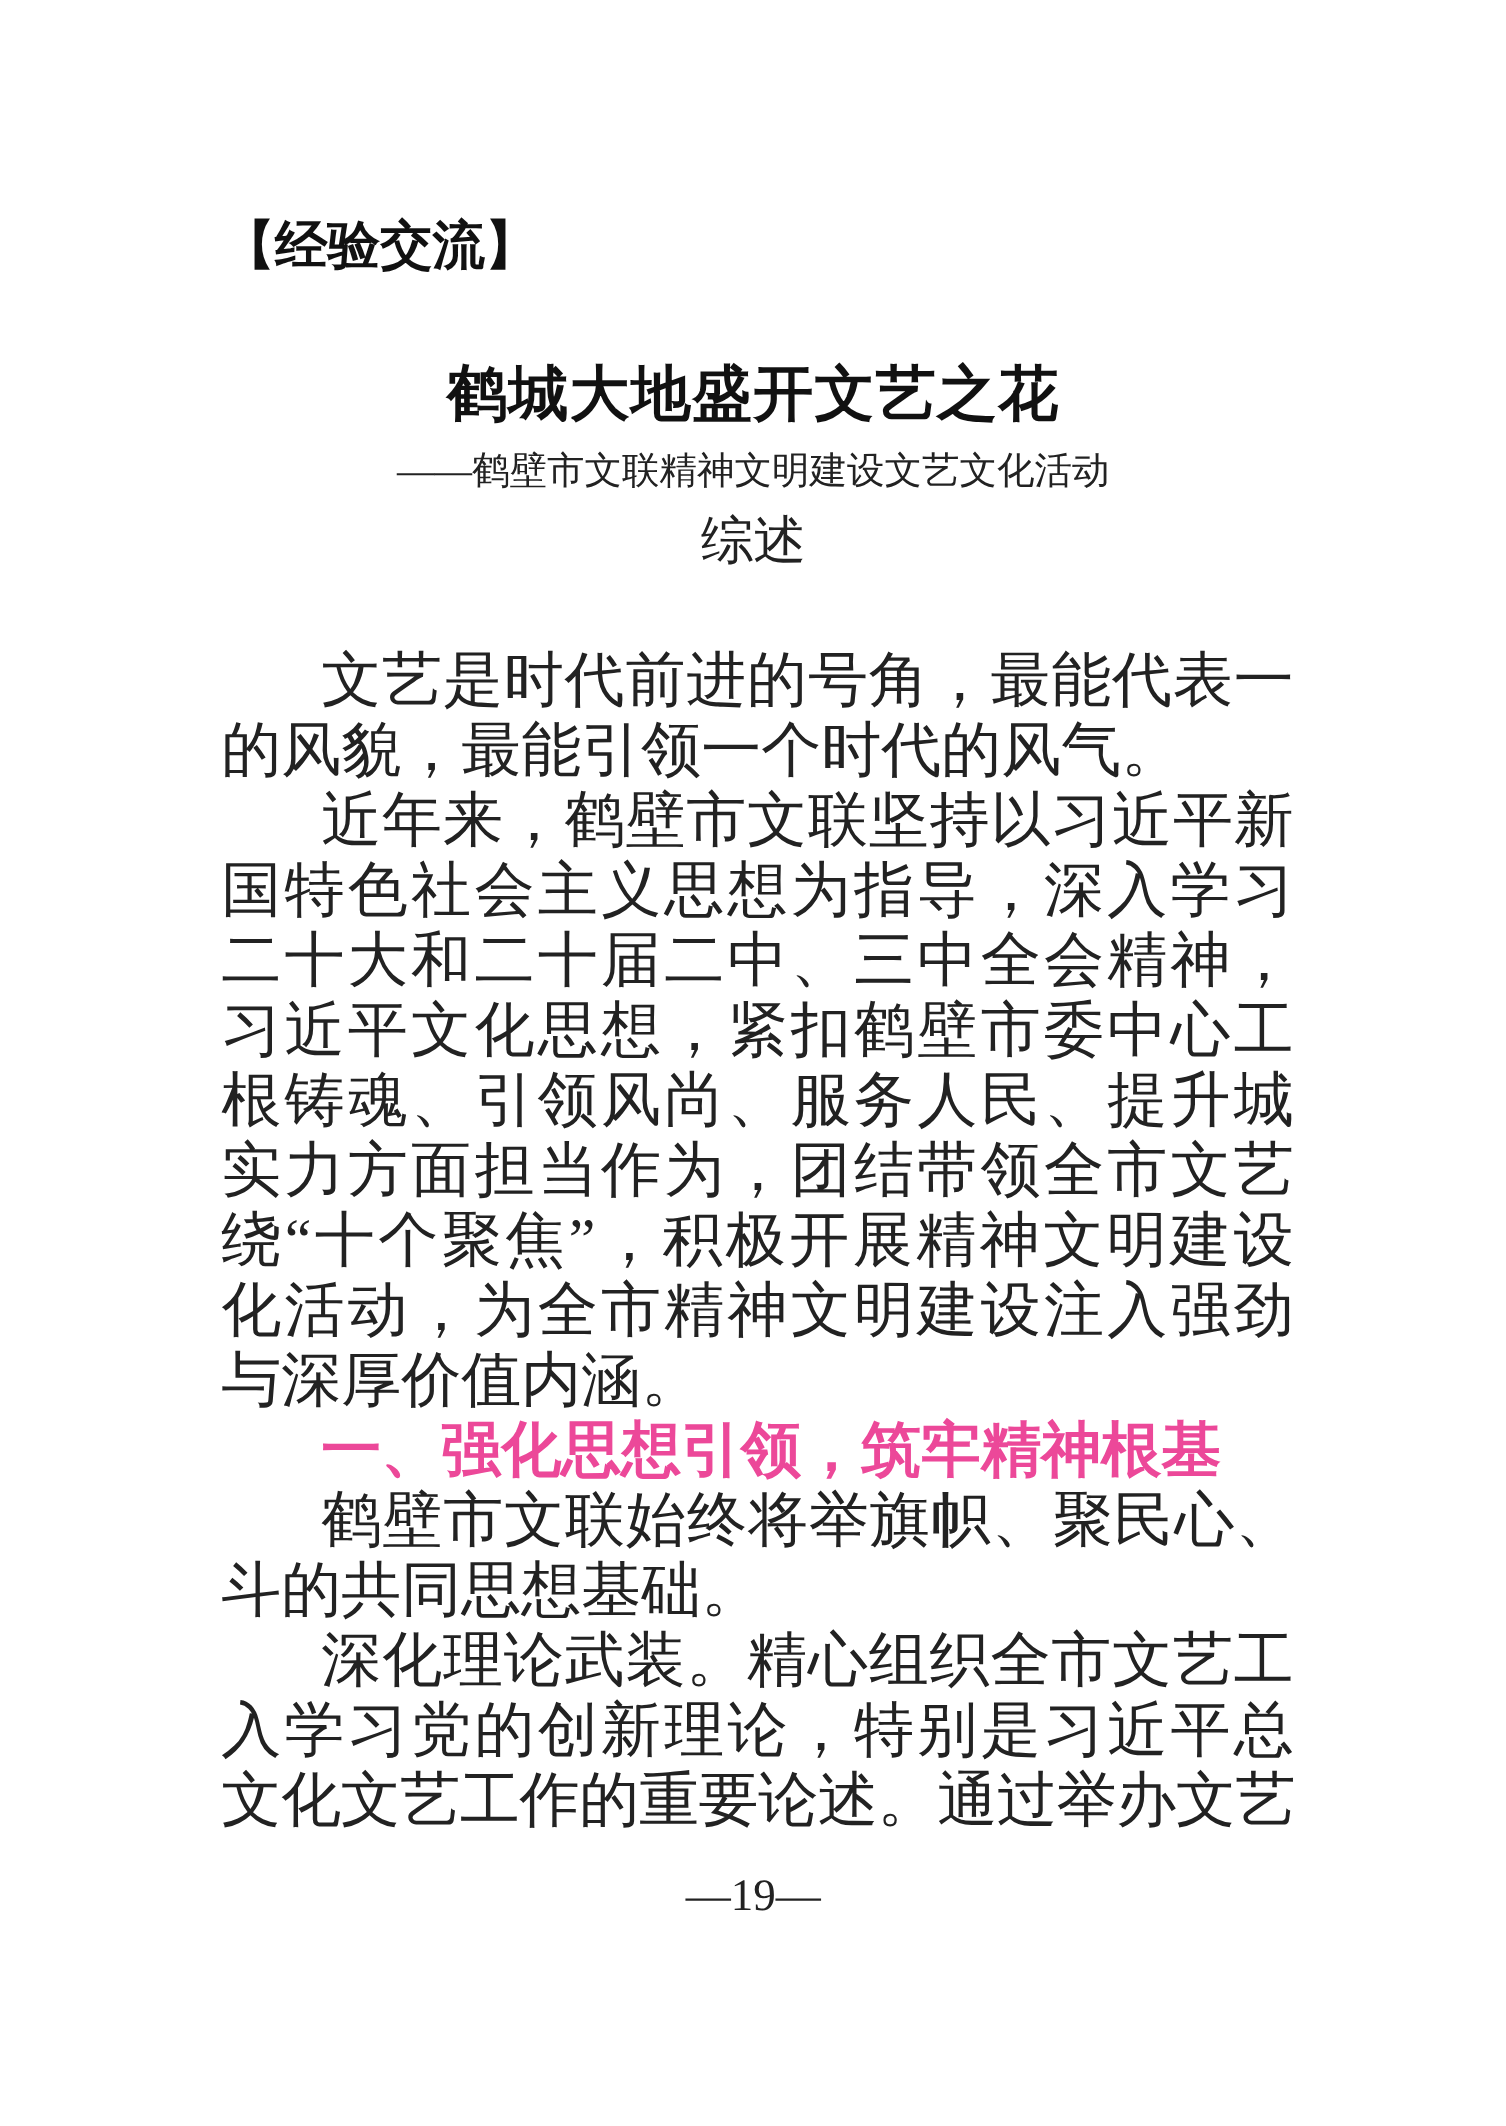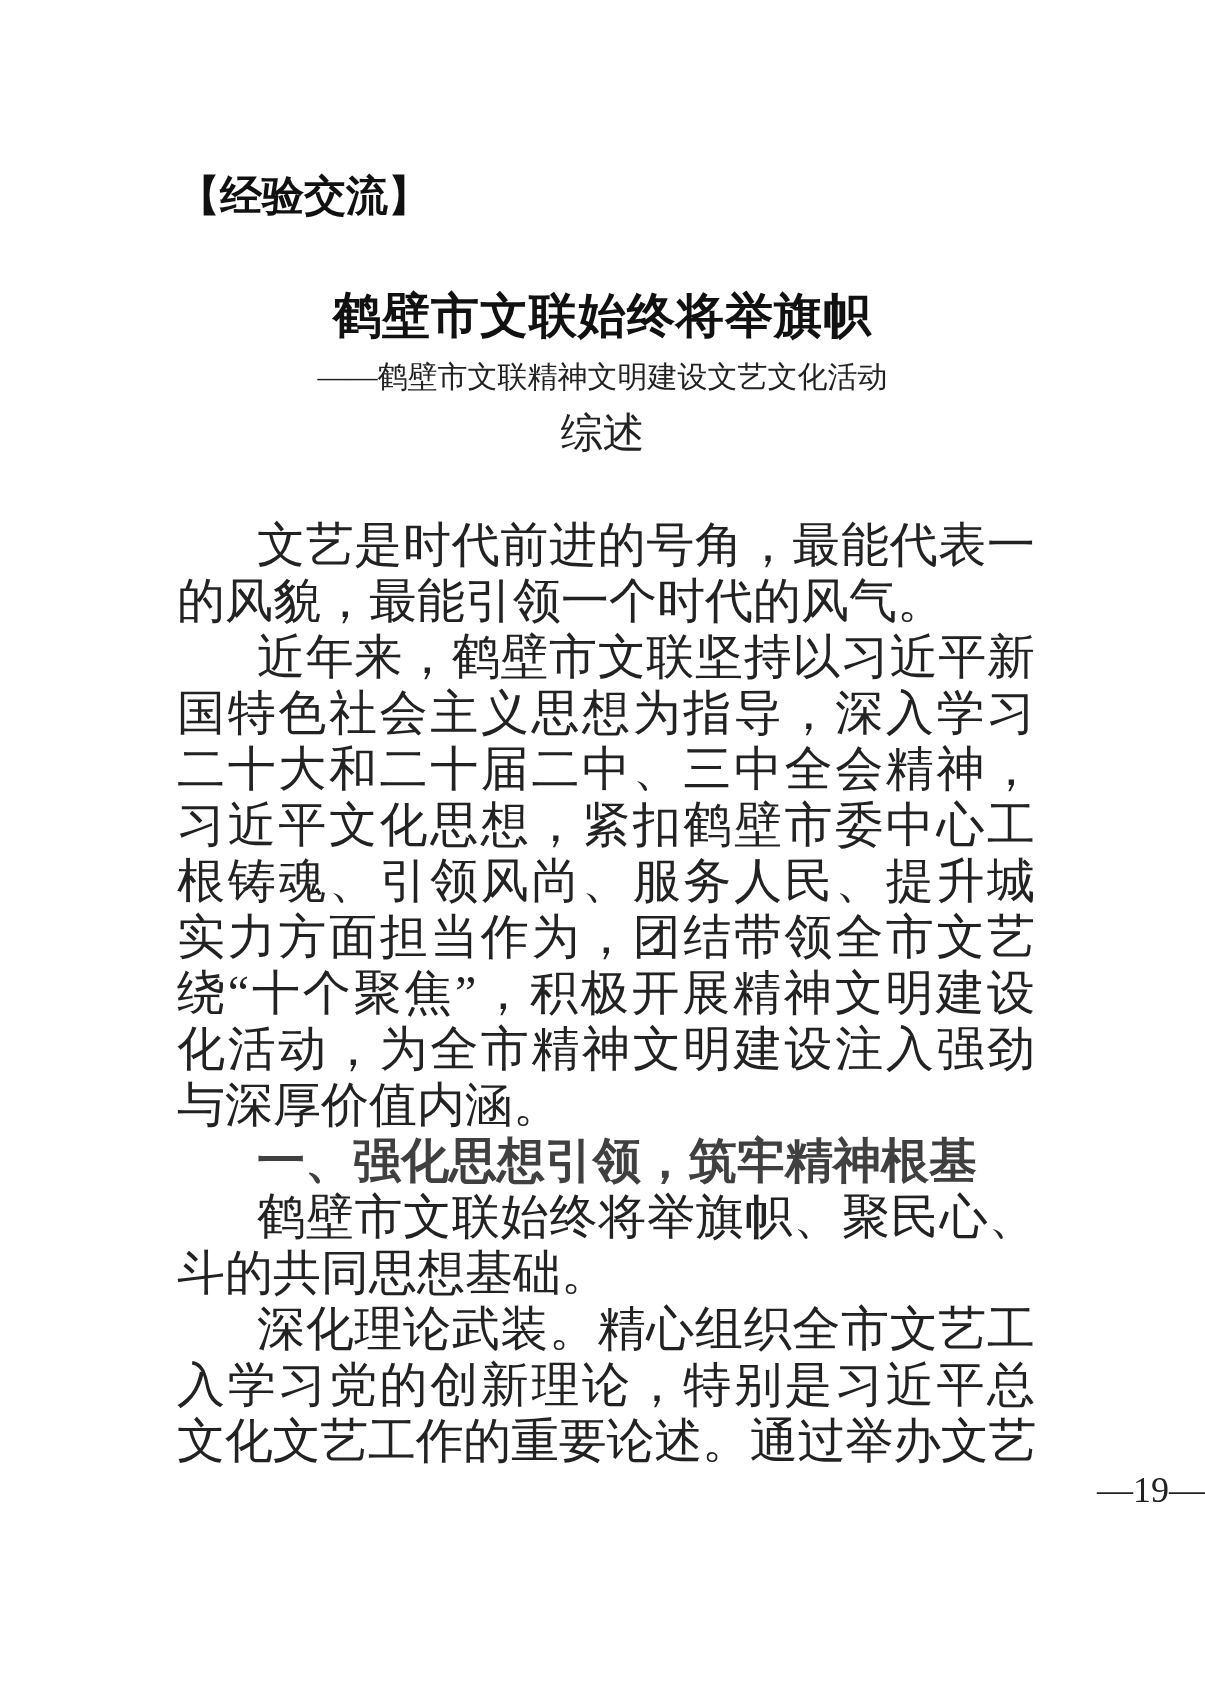--- a/index.html
+++ b/index.html
@@ -67,39 +67,40 @@
     text-align: justify;
     text-align-last: justify;
   }
   .line.first { padding-left: 80px; }   
   .line.last  { text-align-last: left; }
   .line.tight { letter-spacing: -1.4px; } 
 
   .para.heading .line {
     font-family: "Liberation Sans", "DejaVu Sans", sans-serif;
     font-weight: 700;
-    color: #404040;
+    color: #ec4899;
   }
 
   
   .page-footer {
-    text-align: right;
+    margin-top: 26px;
+    text-align: center;
     font-size: 36px;
     line-height: 42px;
     color: #222222;
   }
 </style>
 </head>
 <body>
 
 <div class="page">
 
   <div class="doc-header">【经验交流】</div>
 
-  <div class="doc-title">鹤壁市文联始终将举旗帜</div>
+  <div class="doc-title">鹤城大地盛开文艺之花</div>
 
   <div class="doc-subtitle">——鹤壁市文联精神文明建设文艺文化活动</div>
 
   <div class="doc-subtitle-2">综述</div>
 
   <div class="article-body">
       <div class="para body">
         <div class="line first">文艺是时代前进的号角，最能代表一个时代</div>
         <div class="line last">的风貌，最能引领一个时代的风气。</div>
       </div>

